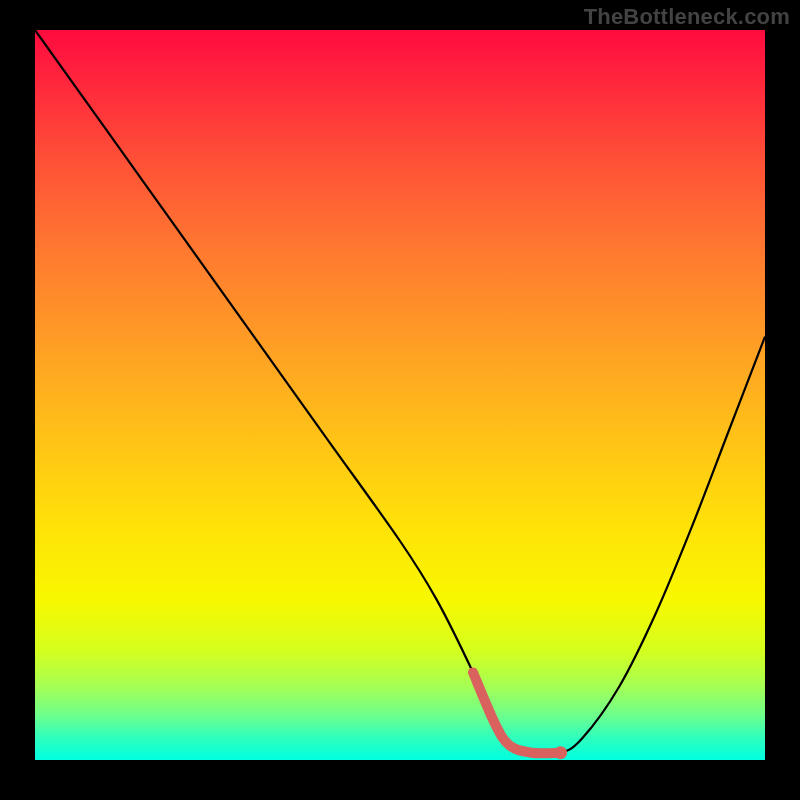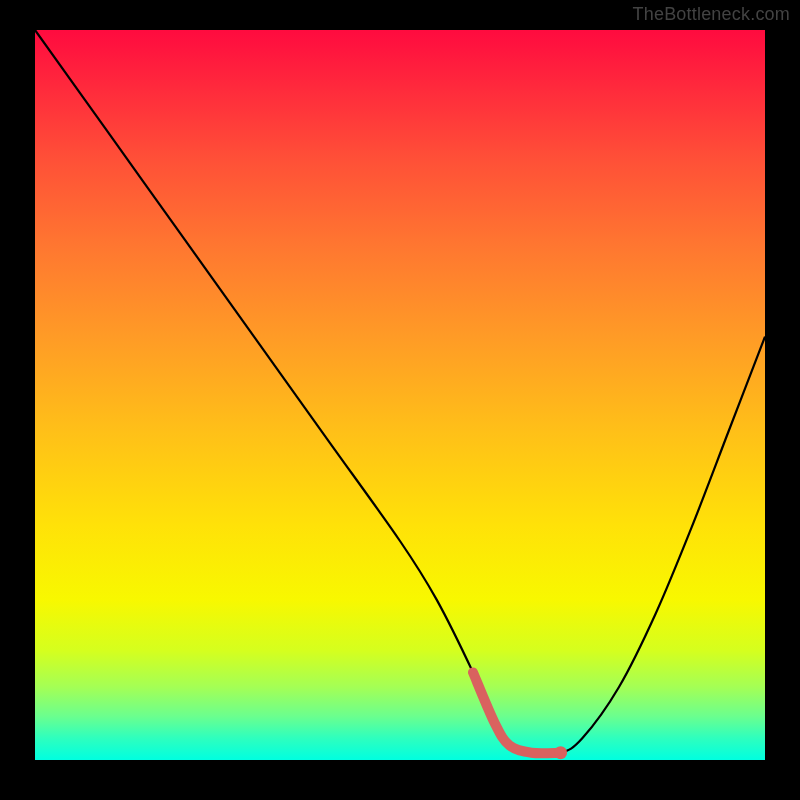--- a/index.html
+++ b/index.html
@@ -10,22 +10,22 @@
     height: 800px;
     overflow: hidden;
     position: relative;
     font-family: Arial, Helvetica, sans-serif;
   }
   .watermark {
     position: absolute;
     top: 4px;
     right: 10px;
     color: #434343;
-    font-size: 18px;
-    font-weight: 400;
+    font-size: 22px;
+    font-weight: 700;
     letter-spacing: 0.2px;
     z-index: 10;
   }
   .frame {
     position: absolute;
     left: 35px;
     top: 30px;
     width: 730px;
     height: 730px;
     background: #000;

